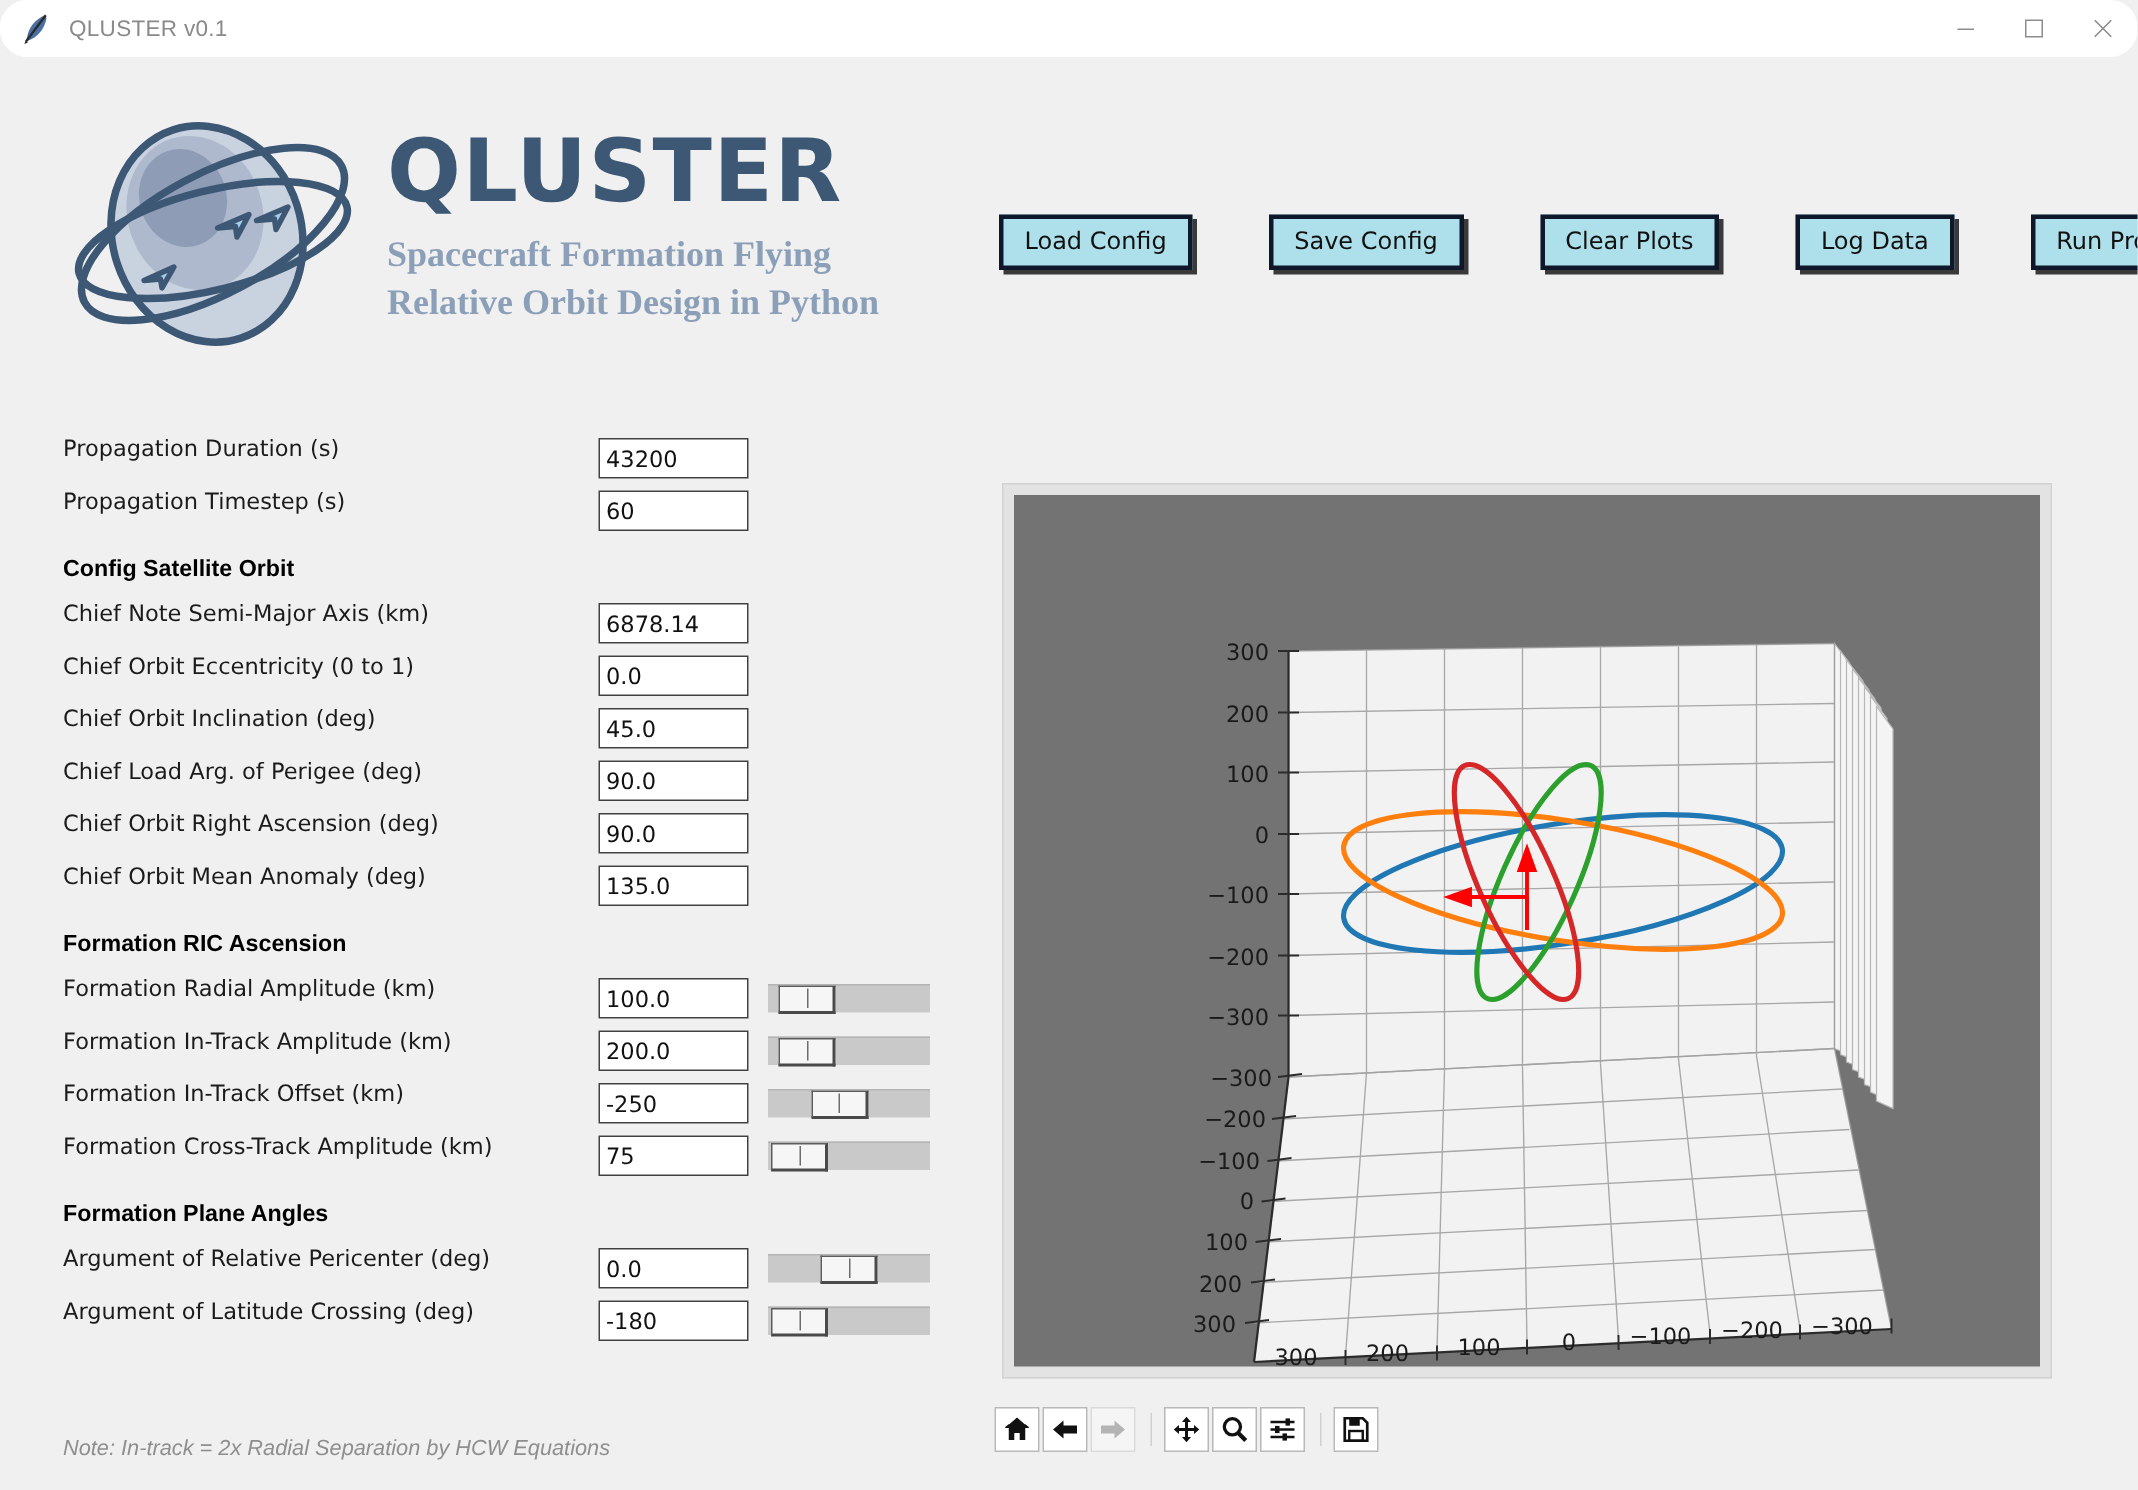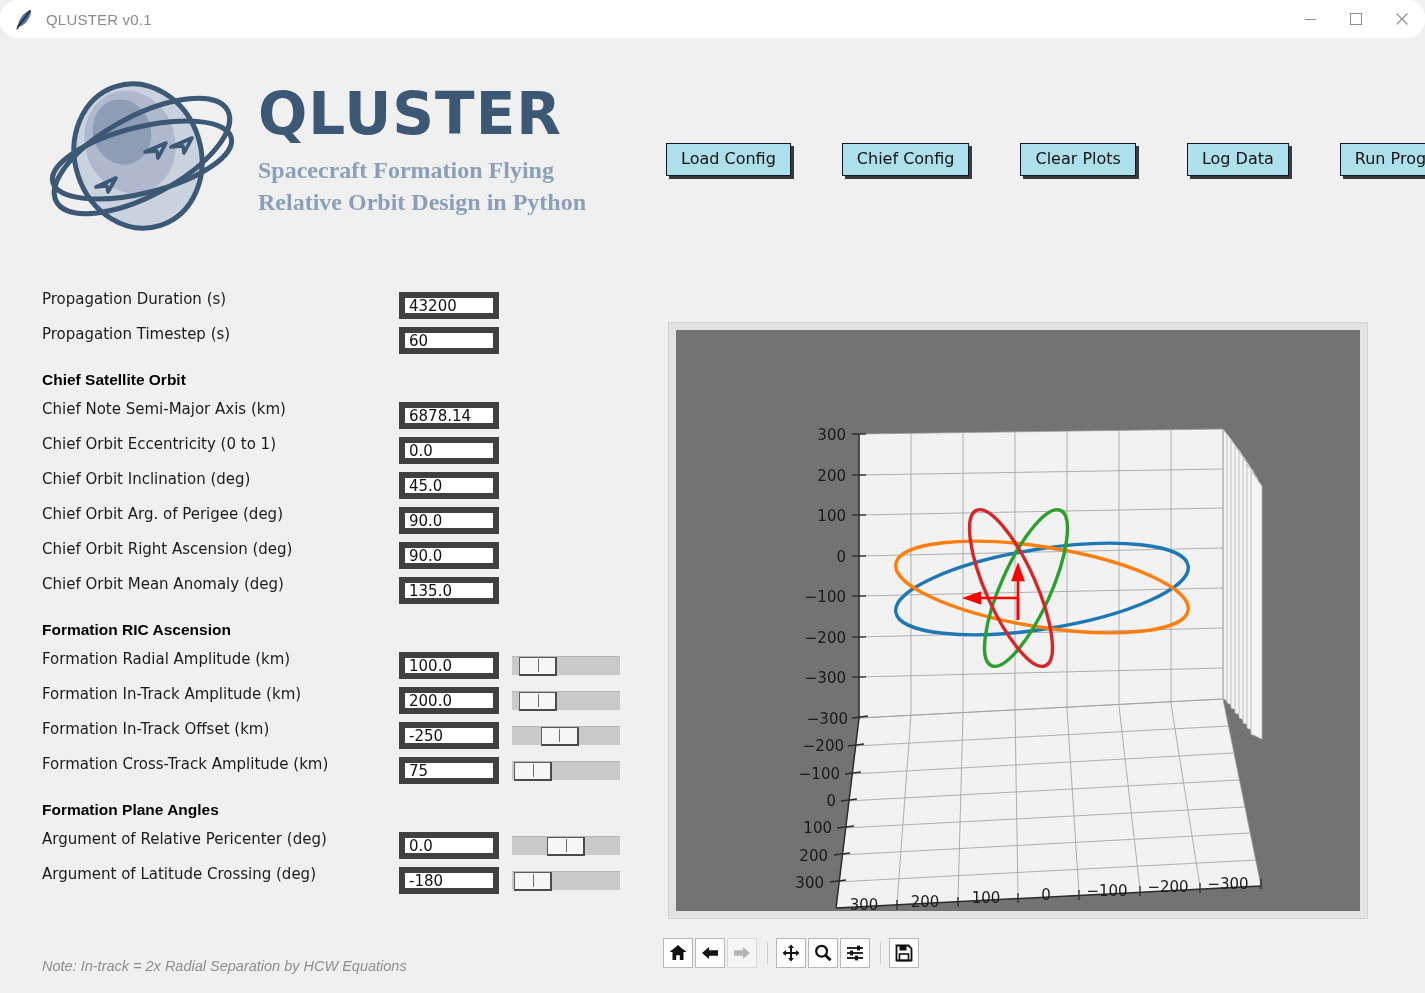--- a/index.html
+++ b/index.html
@@ -40,21 +40,21 @@
   }
   .brand-sub{
     font-family:Liberation Serif, serif;
     font-size:24px;font-weight:bold;color:#8ba0b8;
     line-height:1.32;margin-top:12px;
   }
 
   
   .topbtns{position:absolute;left:666px;top:143px;display:flex;gap:51px;}
   .tbtn{
-    background:#ade0ea;border:1px solid #0f172a;
+    background:#ade0ea;border:3px solid #0f172a;
     box-shadow:3px 3px 0 0 #3a3a3a;
     font-family:"DejaVu Sans", sans-serif;
     font-size:16px;color:#111;
     padding:7px 14px 8px 14px;
     cursor:pointer;line-height:1;white-space:nowrap;
   }
 
   
   .form{position:absolute;left:42px;top:290px;width:600px;}
   .row{height:35px;display:flex;align-items:flex-start;position:relative;}
@@ -63,21 +63,21 @@
     font-size:15px;color:#1b1b1b;width:360px;
   }
   .hdr{
     font-family:"Liberation Sans", sans-serif;
     font-size:15.5px;font-weight:bold;color:#000;
     height:40px;display:flex;align-items:center;
   }
   .inp{
     position:absolute;left:357px;top:2px;
     width:100px;height:27px;
-    background:#ffffff;border:6px solid #404040;
+    background:#ffffff;border:1px solid #404040;
     font-family:"DejaVu Sans", sans-serif;
     font-size:15px;color:#111;
     padding:0 0 0 4px;box-sizing:border-box;line-height:25px;
     outline:none;
   }
   .sld{
     position:absolute;left:470px;top:6px;
     width:108px;height:19px;background:#c9c9c9;
     border-top:1px solid #b4b4b4;
     box-sizing:border-box;cursor:pointer;
@@ -175,53 +175,53 @@
   <div class="brand">
     <div class="brand-title">QLUSTER</div>
     <div class="brand-sub">
       <div>Spacecraft Formation Flying</div>
       <div>Relative Orbit Design in Python</div>
     </div>
   </div>
 
   <div class="topbtns">
     <button class="tbtn">Load Config</button>
-    <button class="tbtn">Chief Config</button>
+    <button class="tbtn">Save Config</button>
     <button class="tbtn">Clear Plots</button>
     <button class="tbtn">Log Data</button>
     <button class="tbtn">Run Program</button>
   </div>
 
   <div class="form">
 
     <div class="row">
       <span class="lbl">Propagation Duration (s)</span>
       <input class="inp" type="text" value="43200" style="">
     </div>
     <div class="row">
       <span class="lbl">Propagation Timestep (s)</span>
       <input class="inp" type="text" value="60" style="">
     </div>
 
-    <div class="hdr">Chief Satellite Orbit</div>
+    <div class="hdr">Config Satellite Orbit</div>
 
     <div class="row">
       <span class="lbl">Chief Note Semi-Major Axis (km)</span>
       <input class="inp" type="text" value="6878.14" style="">
     </div>
     <div class="row">
       <span class="lbl">Chief Orbit Eccentricity (0 to 1)</span>
       <input class="inp" type="text" value="0.0" style="">
     </div>
     <div class="row">
       <span class="lbl">Chief Orbit Inclination (deg)</span>
       <input class="inp" type="text" value="45.0" style="">
     </div>
     <div class="row">
-      <span class="lbl">Chief Orbit Arg. of Perigee (deg)</span>
+      <span class="lbl">Chief Load Arg. of Perigee (deg)</span>
       <input class="inp" type="text" value="90.0" style="">
     </div>
     <div class="row">
       <span class="lbl">Chief Orbit Right Ascension (deg)</span>
       <input class="inp" type="text" value="90.0" style="">
     </div>
     <div class="row">
       <span class="lbl">Chief Orbit Mean Anomaly (deg)</span>
       <input class="inp" type="text" value="135.0" style="">
     </div>

